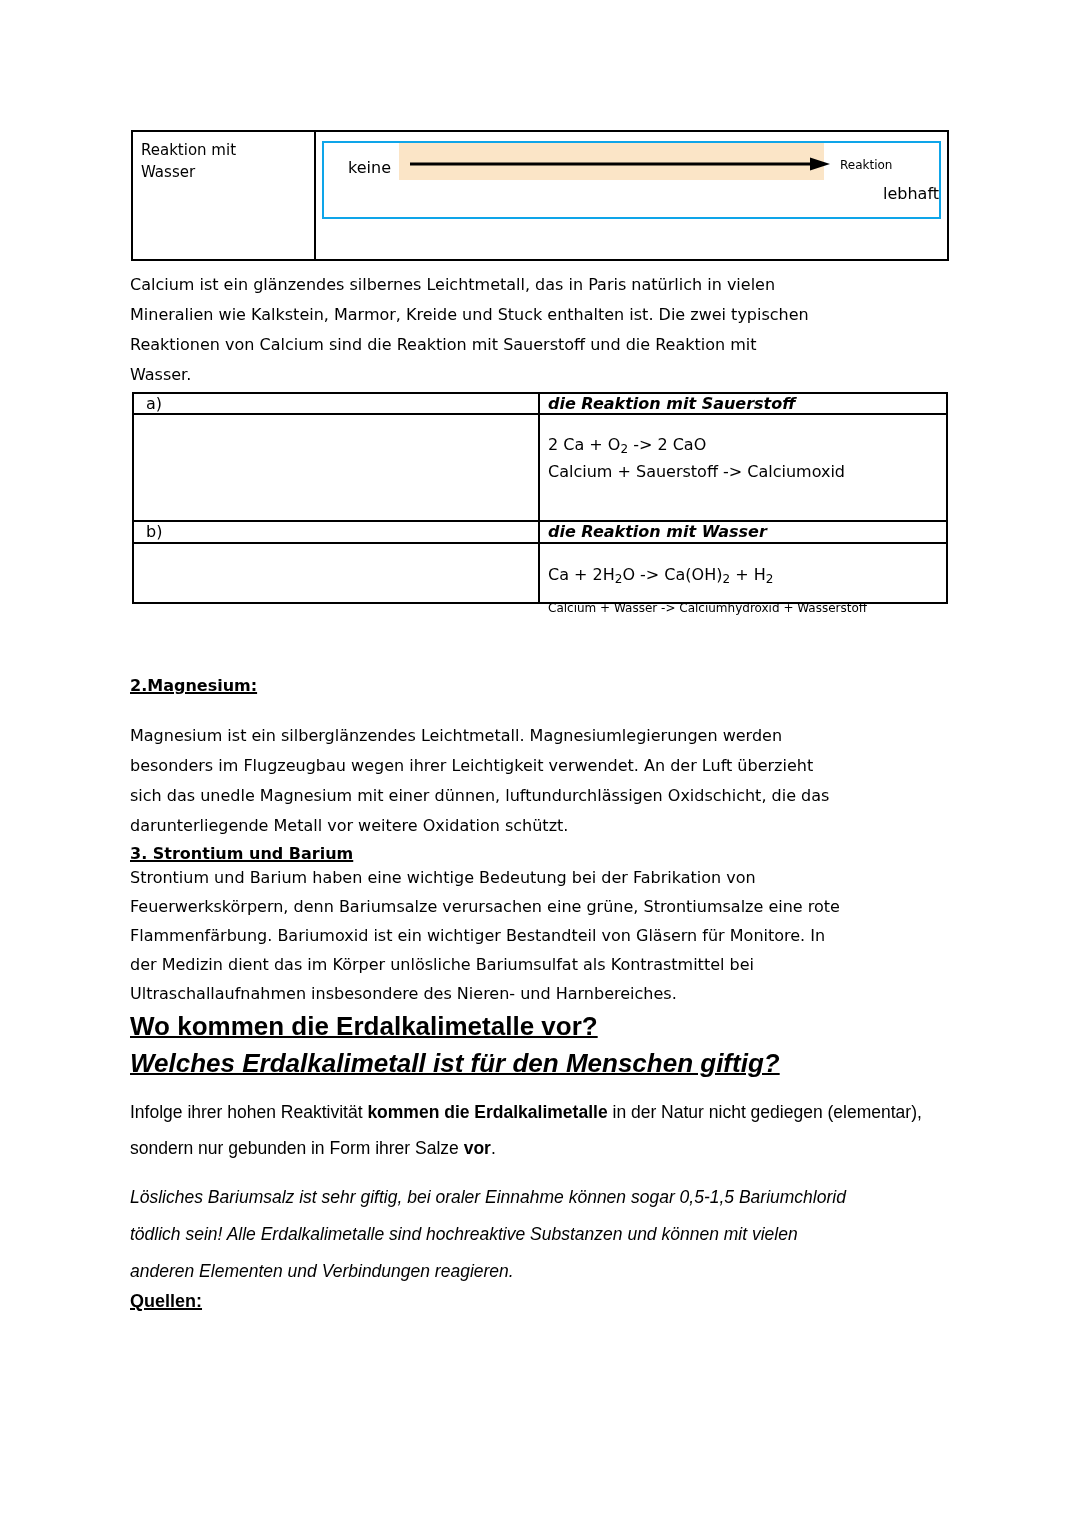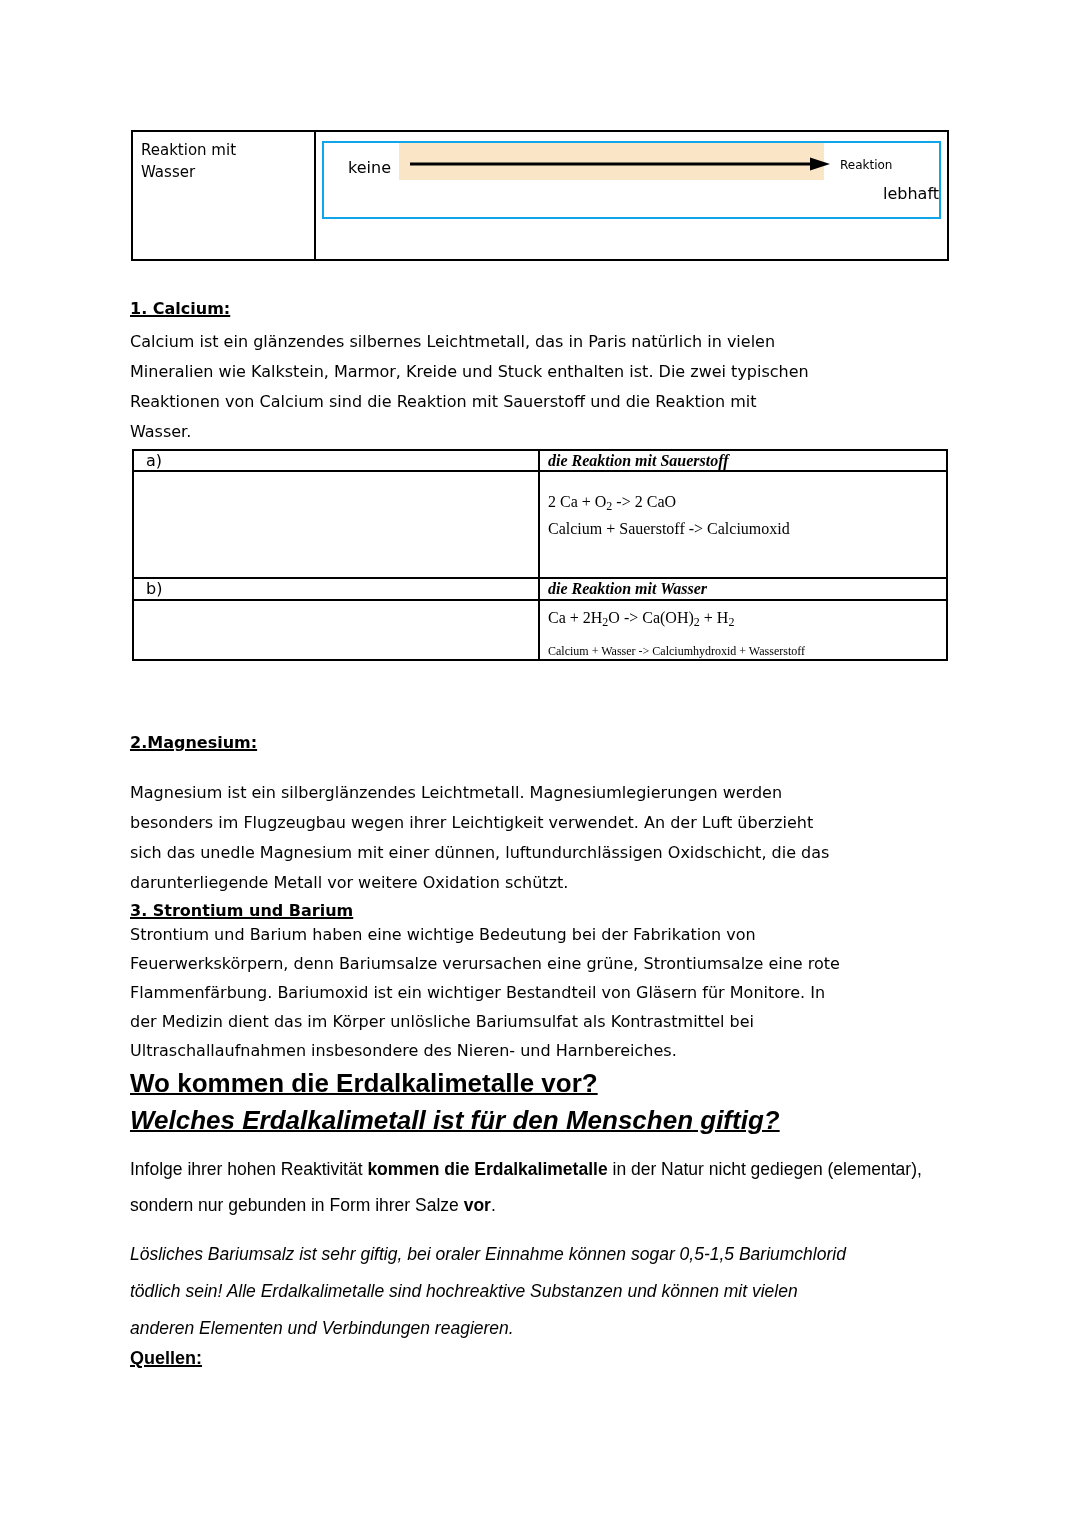--- a/index.html
+++ b/index.html
@@ -30,28 +30,28 @@
   .magnesium-h{margin-top:72px;}
   .magnesium-p{margin-top:26px;}
   .strontium-h{margin-top:3px;}
   .strontium-p{line-height:29px;}
 
   
   .rtable{box-sizing:border-box;border:2px solid #000;width:816px;margin-left:2px;}
   .rrow{display:flex;}
   .rrow + .rrow{border-top:2px solid #000;}
   .rc1{box-sizing:border-box;flex:0 0 406px;border-right:2px solid #000;padding-left:12px;}
-  .rc2{flex:1;padding-left:8px;font-family:Liberation Serif, serif;}
+  .rc2{flex:1;padding-left:8px;}
   .hdr-a{height:19px;line-height:19px;font-size:16px;}
   .hdr-b{height:20px;line-height:20px;font-size:16px;}
   .rtitle{font-weight:bold;font-style:italic;}
   .body-a{height:105px;}
   .body-b{height:58px;}
   .formula{font-size:16px;line-height:26px;padding-top:17px;}
-  .body-b .formula{padding-top:4px;}
+  .body-b .formula{padding-top:18px;}
   .sub{font-size:12px;position:relative;top:3px;}
   .word-eq{font-size:16px;line-height:26px;}
   .word-eq-small{font-size:12px;line-height:15px;margin-top:12px;}
 
   
   .arial{font-family:"Liberation Sans",sans-serif;}
   .h-big{font-size:26px;font-weight:bold;text-decoration:underline;text-decoration-thickness:2px;margin:0;}
   .occurrence-h{margin-top:3px;}
   .occurrence-p{font-size:17.5px;line-height:36px;margin-top:15px;max-width:820px;}
   .b{font-weight:bold;}
@@ -74,21 +74,20 @@
         <svg class="arrowsvg" viewBox="0 0 424 16" xmlns="http://www.w3.org/2000/svg">
           <line x1="2" y1="8" x2="404" y2="8" stroke="#000" stroke-width="3"></line>
           <polygon points="402,1.5 422,8 402,14.5" fill="#000"></polygon>
         </svg>
         <span class="scale-right">Reaktion</span>
         <div class="scale-bottom">lebhaft</div>
       </div>
     </div>
   </div>
 
-  <div class="h-small calcium-h">1. Calcium:</div>
   <div class="para calcium-p">Calcium ist ein glänzendes silbernes Leichtmetall, das in Paris natürlich in vielen
 Mineralien wie Kalkstein, Marmor, Kreide und Stuck enthalten ist. Die zwei typischen
 Reaktionen von Calcium sind die Reaktion mit Sauerstoff und die Reaktion mit
 Wasser.</div>
 
   <div class="rtable">
     <div class="rrow hdr-a">
       <div class="rc1">a)</div>
       <div class="rc2 rtitle">die Reaktion mit Sauerstoff</div>
     </div>

